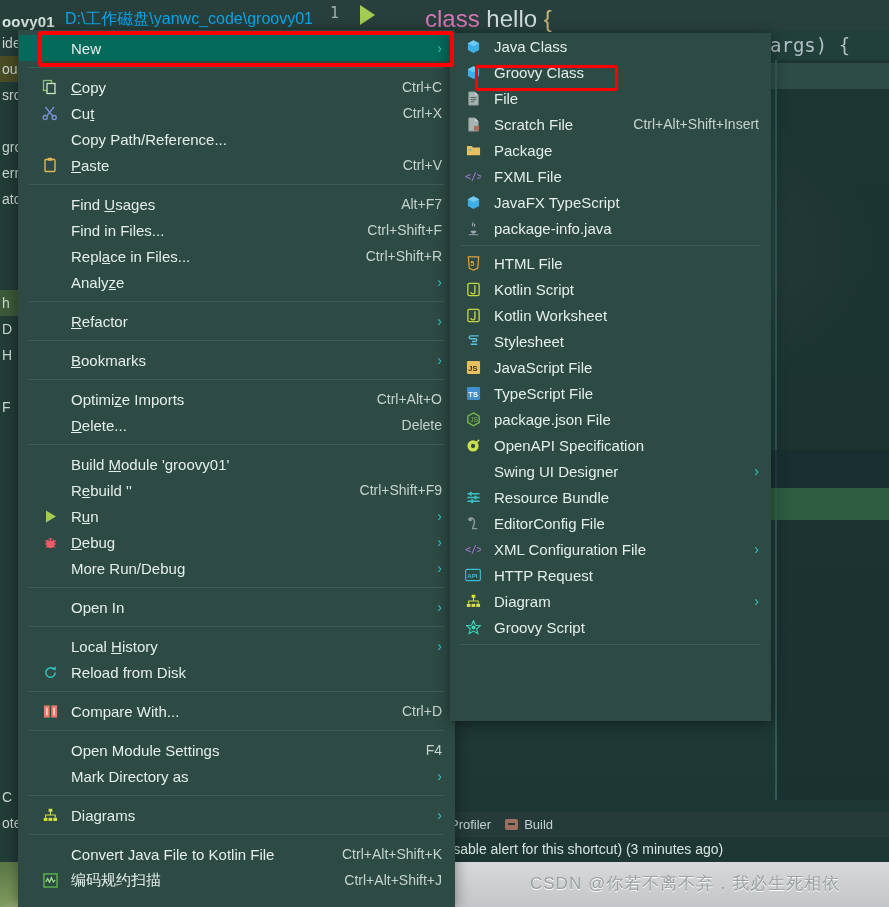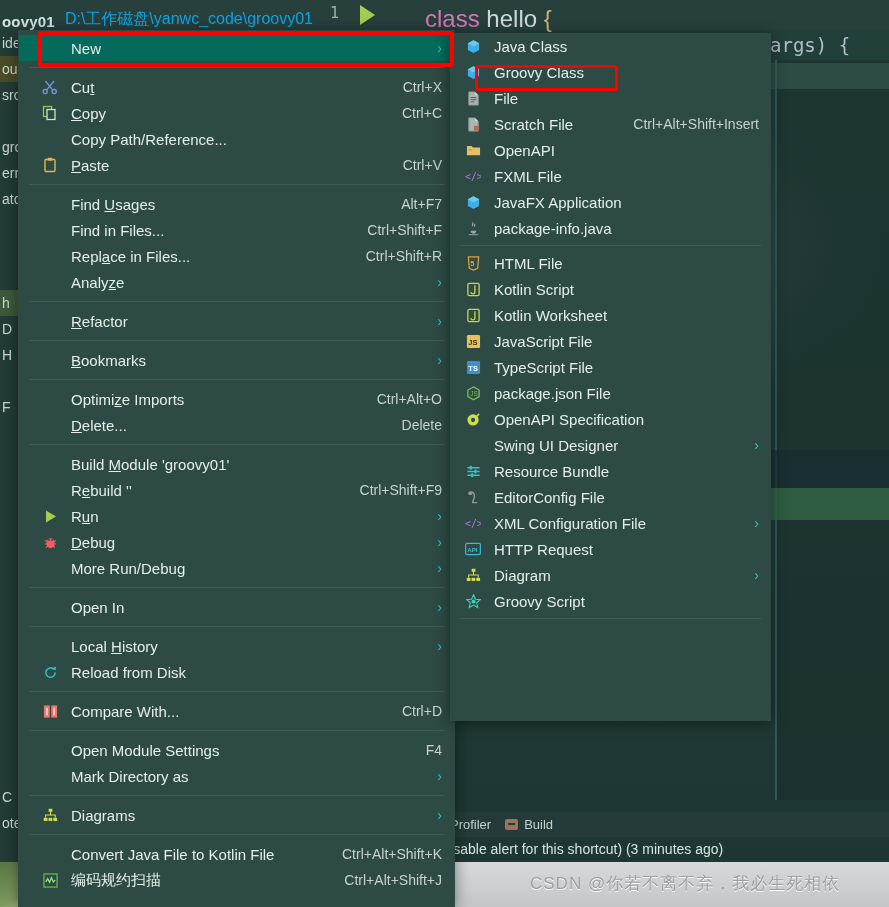--- a/index.html
+++ b/index.html
@@ -318,43 +318,43 @@
         <div class="mi sel">
           <span class="mi-ico"></span>
           <span class="mi-label">New</span>
           <span class="mi-spacer"></span>
           <span class="mi-arrow">›</span>
         </div>
         <div class="sep"></div>
         <div class="mi">
           <span class="mi-ico">
             <svg class="ic-svg" width="16" height="16" viewBox="0 0 16 16">
+              <rect x="1.5" y="1.5" width="8" height="10" fill="none" stroke="#8fc46a" stroke-width="1.3"></rect>
+              <rect x="5" y="4.5" width="8" height="10" fill="#2d4a44" stroke="#cfe5bf" stroke-width="1.3"></rect>
+            </svg>
+          </span>
+          <span class="mi-label"><u>C</u>opy</span>
+          <span class="mi-spacer"></span>
+          <span class="mi-key">Ctrl+C</span>
+        </div>
+        <div class="mi">
+          <span class="mi-ico">
+            <svg class="ic-svg" width="16" height="16" viewBox="0 0 16 16">
               <g stroke="#7b93e0" stroke-width="1.3" fill="none">
                 <circle cx="3.2" cy="12.6" r="2.1"></circle>
                 <circle cx="12.2" cy="12.6" r="2.1"></circle>
                 <path d="M4.6 11.2L12 2M10.8 11.2L3.4 2"></path>
               </g>
             </svg>
           </span>
           <span class="mi-label">Cu<u>t</u></span>
           <span class="mi-spacer"></span>
           <span class="mi-key">Ctrl+X</span>
         </div>
         <div class="mi">
-          <span class="mi-ico">
-            <svg class="ic-svg" width="16" height="16" viewBox="0 0 16 16">
-              <rect x="1.5" y="1.5" width="8" height="10" fill="none" stroke="#8fc46a" stroke-width="1.3"></rect>
-              <rect x="5" y="4.5" width="8" height="10" fill="#2d4a44" stroke="#cfe5bf" stroke-width="1.3"></rect>
-            </svg>
-          </span>
-          <span class="mi-label"><u>C</u>opy</span>
-          <span class="mi-spacer"></span>
-          <span class="mi-key">Ctrl+C</span>
-        </div>
-        <div class="mi">
           <span class="mi-ico"></span>
           <span class="mi-label">Copy Path/Reference...</span>
           <span class="mi-spacer"></span>
         </div>
         <div class="mi">
           <span class="mi-ico">
             <svg class="ic-svg" width="16" height="16" viewBox="0 0 16 16">
               <rect x="3" y="2.5" width="10" height="12" rx="1" fill="none" stroke="#e0b755" stroke-width="1.4"></rect>
               <rect x="5.6" y="0.8" width="4.8" height="3" rx="0.8" fill="#e0b755"></rect>
             </svg>
@@ -587,40 +587,40 @@
           <span class="mi-spacer"></span>
           <span class="mi-key">Ctrl+Alt+Shift+Insert</span>
         </div>
         <div class="smi">
           <span class="mi-ico">
             <svg class="ic-svg" width="15" height="15" viewBox="0 0 16 16">
               <path d="M1 3.2h5l1.4 1.6H15V13H1z" fill="#e8c05f"></path>
               <circle cx="4.6" cy="7.3" r="1.1" fill="#4db4d6"></circle>
             </svg>
           </span>
-          <span class="mi-label">OpenAPI</span>
+          <span class="mi-label">Package</span>
           <span class="mi-spacer"></span>
         </div>
         <div class="smi">
           <span class="mi-ico">
             <svg class="ic-svg" width="16" height="15" viewBox="0 0 18 16">
               <text x="0" y="12" font-family="monospace" font-size="11" fill="#b07ce0">&lt;/&gt;</text>
             </svg>
           </span>
           <span class="mi-label">FXML File</span>
           <span class="mi-spacer"></span>
         </div>
         <div class="smi">
           <span class="mi-ico">
             <svg class="ic-svg" width="15" height="15" viewBox="0 0 16 16">
               <path d="M8 1.2l6 3.2v7.2L8 14.8 2 11.6V4.4z" fill="#3eaee8"></path>
               <path d="M8 1.2l6 3.2L8 7.8 2 4.4z" fill="#6fc9f2"></path>
             </svg>
           </span>
-          <span class="mi-label">JavaFX Application</span>
+          <span class="mi-label">JavaFX TypeScript</span>
           <span class="mi-spacer"></span>
         </div>
         <div class="smi">
           <span class="mi-ico">
             <svg class="ic-svg" width="15" height="15" viewBox="0 0 16 16">
               <path d="M5 10.5h6c0 2-1.4 3-3 3s-3-1-3-3z" fill="#9aa7b0"></path>
               <path d="M7 1.5c1.6 1.4-1 2.6 0 4M9 3c1.2 1.2-.6 2 .2 3" stroke="#a9b6bf" stroke-width="1.1" fill="none"></path>
               <rect x="3" y="14" width="10" height="1.2" fill="#8c99a3"></rect>
             </svg>
           </span>
@@ -649,20 +649,29 @@
           <span class="mi-spacer"></span>
         </div>
         <div class="smi">
           <span class="mi-ico">
             <svg class="ic-svg" width="15" height="15" viewBox="0 0 16 16">
               <rect x="2" y="1.5" width="12" height="13" rx="1.5" fill="none" stroke="#c8d63f" stroke-width="1.4"></rect>
               <path d="M9.5 3.5v7.2c0 1.4-1 2-2.2 2s-2-0.6-2.2-1.8" fill="none" stroke="#c8d63f" stroke-width="1.4"></path>
             </svg>
           </span>
           <span class="mi-label">Kotlin Worksheet</span>
+          <span class="mi-spacer"></span>
+        </div>
+        <div class="smi">
+          <span class="mi-ico">
+            <svg class="ic-svg" width="15" height="15" viewBox="0 0 16 16">
+              <path d="M13.5 2H5C3 2 2.8 5 5 5h5c2 0 2 3 0 3H6.5M12 11H5" fill="none" stroke="#5bc0de" stroke-width="1.5"></path>
+            </svg>
+          </span>
+          <span class="mi-label">Stylesheet</span>
           <span class="mi-spacer"></span>
         </div>
         <div class="smi">
           <span class="mi-ico">
             <svg class="ic-svg" width="15" height="15" viewBox="0 0 16 16">
               <rect x="1" y="1" width="14" height="14" rx="1.5" fill="#e8c05f"></rect>
               <text x="2.5" y="11.5" font-family="sans-serif" font-size="8" font-weight="bold" fill="#3a3115">JS</text>
             </svg>
           </span>
           <span class="mi-label">JavaScript File</span>

